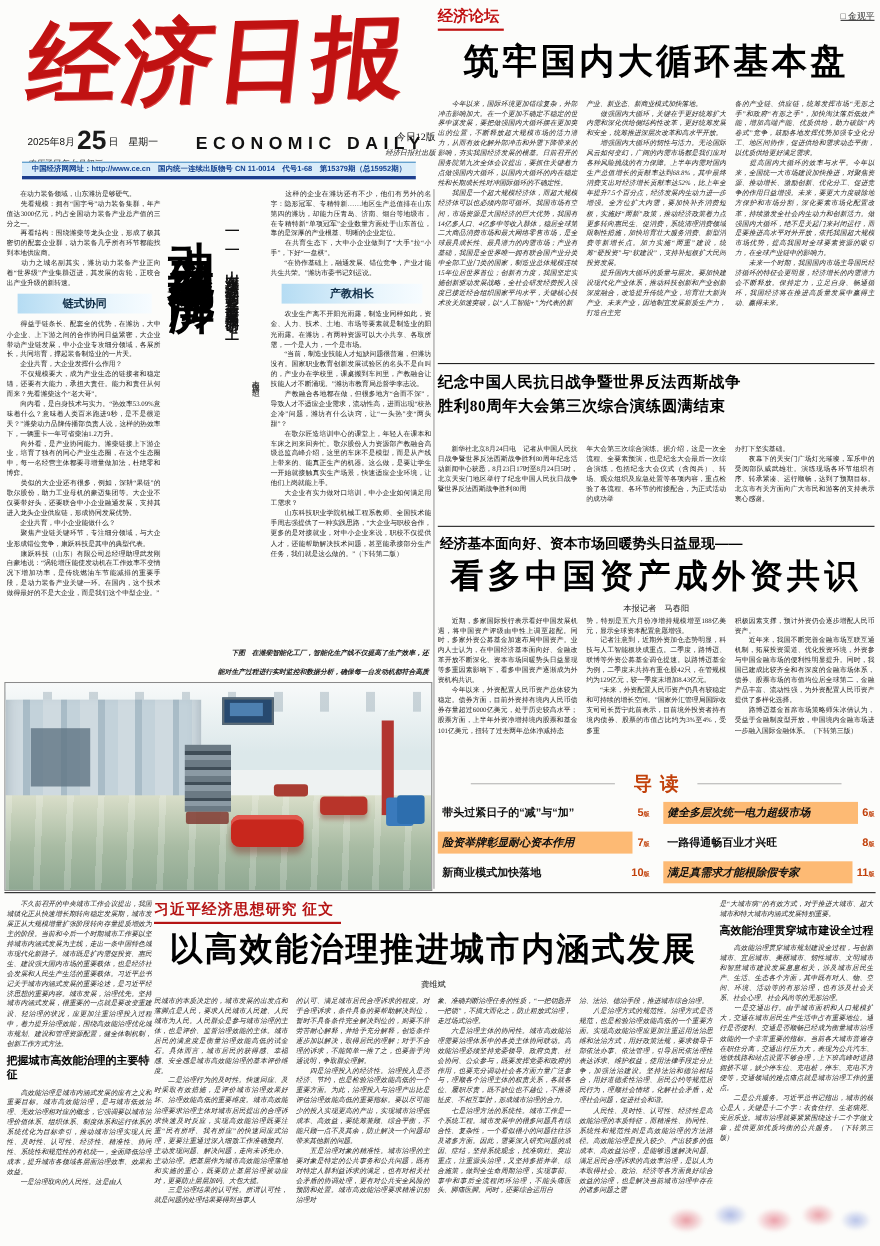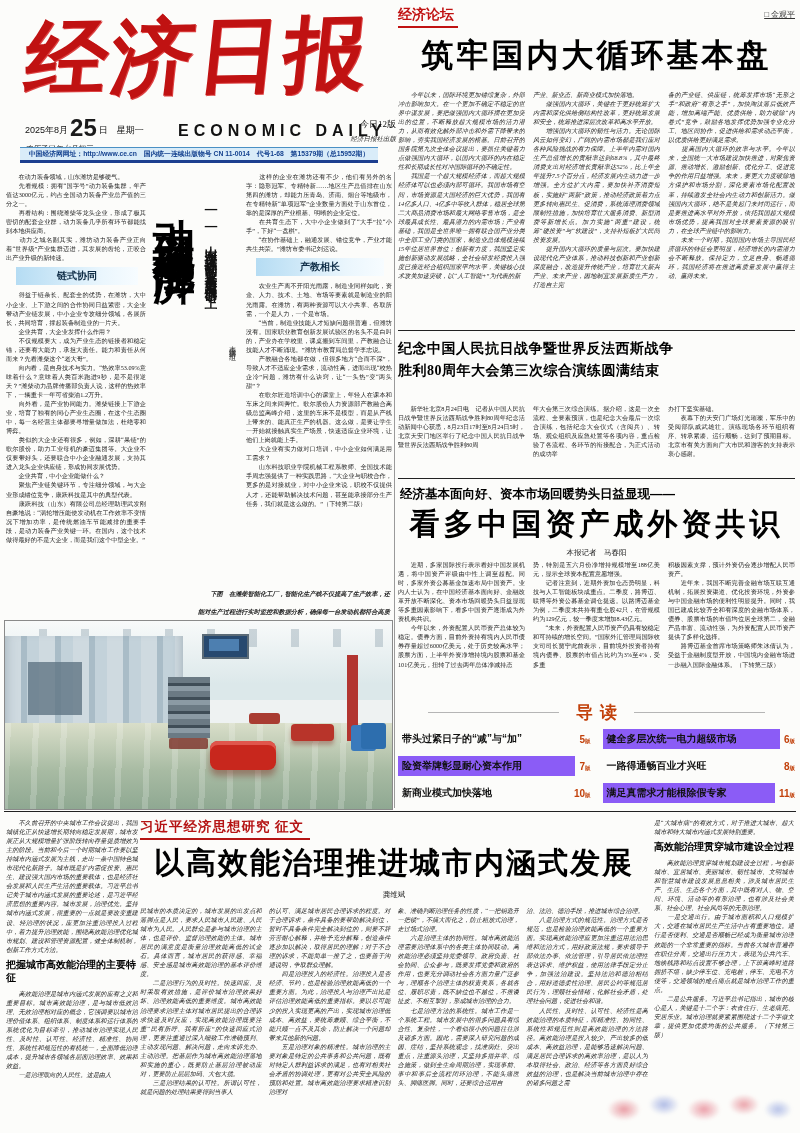--- a/index.html
+++ b/index.html
@@ -117,21 +117,21 @@
   }
   .fc-byline { position:absolute; left:398px; top:548px; width:397px; text-align:center; font-size:7.5px; color:#222; }
   
   .guide { position:absolute; left:398px; top:700px; width:397px; height:106px; }
   .guide-titlerow { display:flex; align-items:center; gap:10px; padding:0 30px; height:24px; }
   .guide-titlerow .gl { flex:1; border-top:1.5px solid #b5b5b5; }
   .guide-title { font-family:"Liberation Sans",sans-serif; font-size:17px; font-weight:900; color:#c2410b; letter-spacing:7px; padding-left:7px; }
   .guide-grid { display:grid; grid-template-columns:1fr 1fr; column-gap:12px; row-gap:5px; margin-top:4px; }
   .g-item { display:flex; align-items:center; height:22px; }
   .g-label { font-family:"Liberation Sans",sans-serif; font-weight:bold; font-size:10px; color:#111; padding:3px 4px; flex:1; white-space:nowrap; overflow:hidden; }
-  .g-label.hl { background:#8b5cf6; }
+  .g-label.hl { background:#fdba74;font-style:italic; }
   .g-page { color:#c2410b; font-weight:bold; font-size:10px; margin-left:4px; font-family:"Liberation Sans",sans-serif; }
   .g-suffix { font-size:5.5px; color:#c2410b; }
   
   .essay-label {
     position:absolute; left:140px; top:818px; font-family:"Liberation Serif",serif;
     font-size:13.5px; font-weight:900; color:#b51414; border-bottom:2px solid #b51414; padding:0 6px 2px 0;
     letter-spacing:1px;
   }
   .essay-headline {
     position:absolute; left:140px; top:843px; width:508px; text-align:center;

